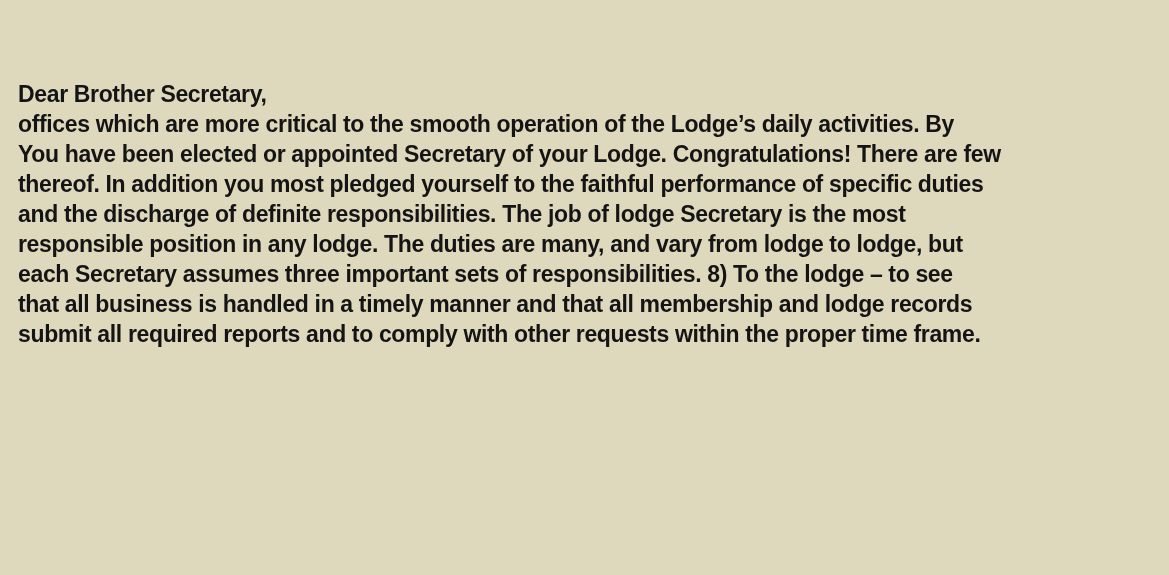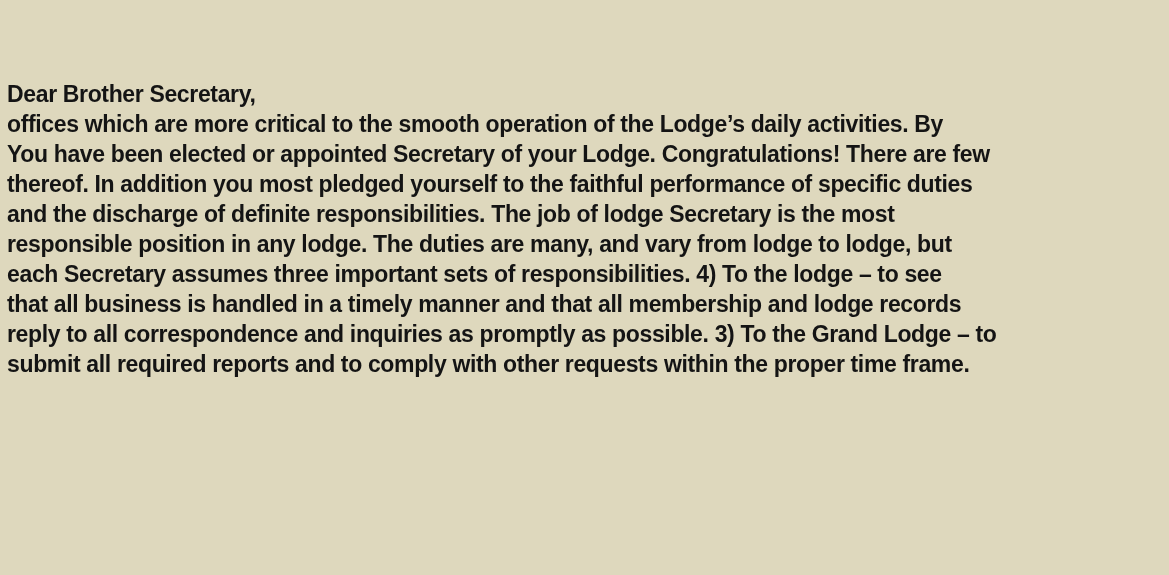--- a/index.html
+++ b/index.html
@@ -10,21 +10,21 @@
     width: 1169px;
     height: 575px;
     overflow: hidden;
     background: var(--page-bg, #ded8bd);
     font-family: "Liberation Sans", "DejaVu Sans", sans-serif;
   }
   .page {
     width: 963px;
     height: 575px;
     box-sizing: border-box;
-    padding: 79px 10px 0 7px;
+    padding: 79px 10px 0 18px;
   }
   .text-block {
     color: var(--page-fg, #141414);
     font-weight: bold;
     font-size: 23px;
     line-height: 30px;
     letter-spacing: -0.35px;
   }
   .line {
     white-space: nowrap;
@@ -34,18 +34,17 @@
 <body>
 
 <div class="page">
   <div class="text-block">
     <div class="line">Dear Brother Secretary,</div>
     <div class="line">offices which are more critical to the smooth operation of the Lodge’s daily activities. By</div>
     <div class="line">You have been elected or appointed Secretary of your Lodge. Congratulations! There are few</div>
     <div class="line">thereof. In addition you most pledged yourself to the faithful performance of specific duties</div>
     <div class="line">and the discharge of definite responsibilities. The job of lodge Secretary is the most</div>
     <div class="line">responsible position in any lodge. The duties are many, and vary from lodge to lodge, but</div>
-    <div class="line">each Secretary assumes three important sets of responsibilities. 4) To the lodge – to see</div>
+    <div class="line">each Secretary assumes three important sets of responsibilities. 8) To the lodge – to see</div>
     <div class="line">that all business is handled in a timely manner and that all membership and lodge records</div>
-    <div class="line">reply to all correspondence and inquiries as promptly as possible. 3) To the Grand Lodge – to</div>
     <div class="line">submit all required reports and to comply with other requests within the proper time frame.</div>
   </div>
 </div>
 
 </body></html>

